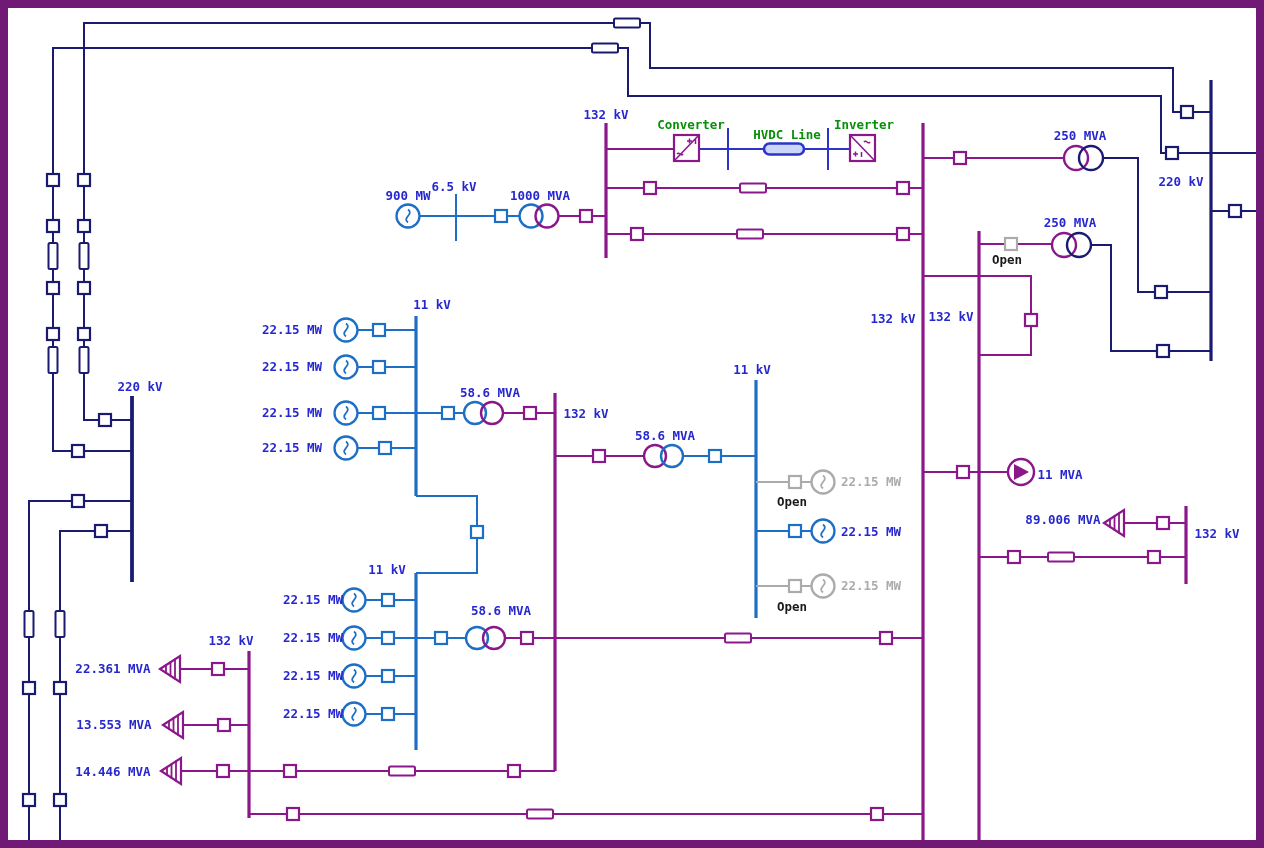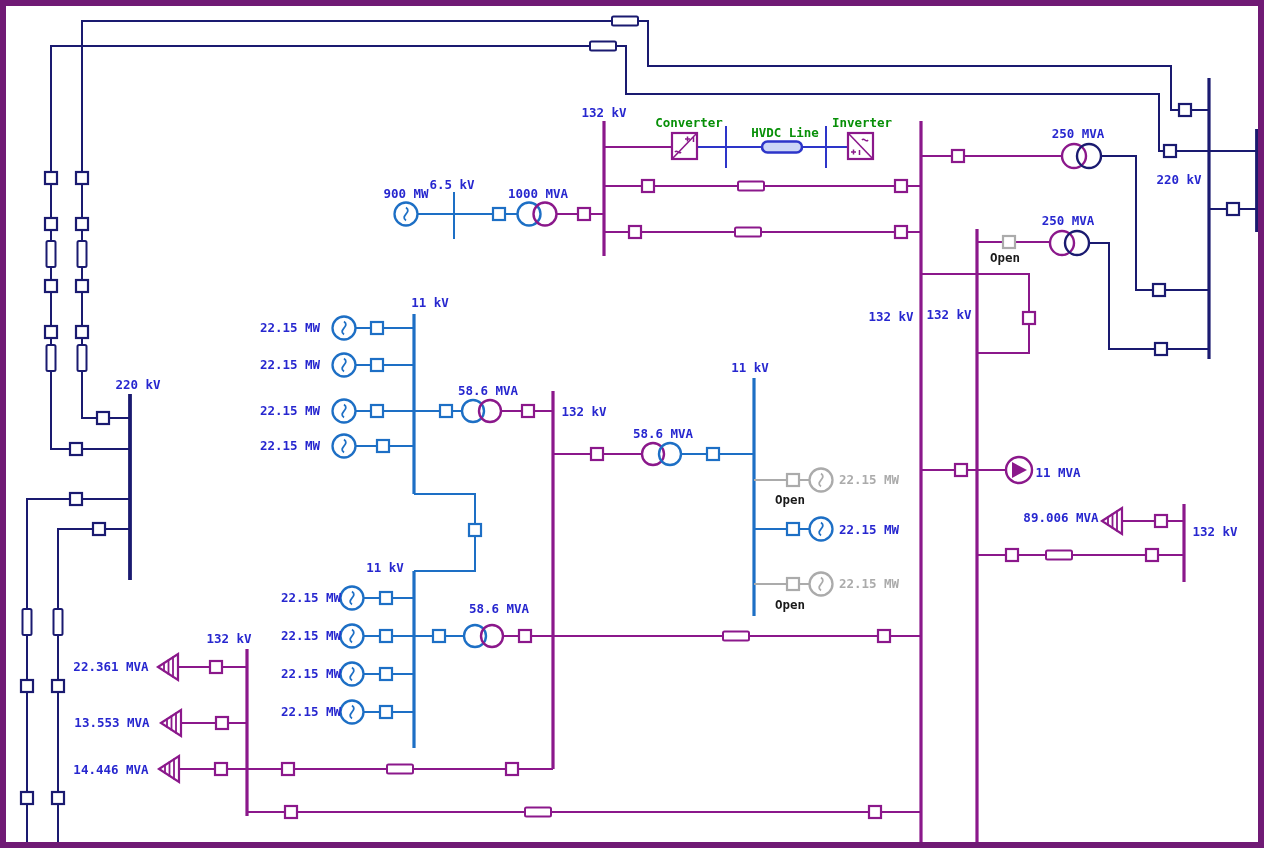--- a/index.html
+++ b/index.html
@@ -1,16 +1,16 @@
 <!DOCTYPE html>
 <html><head>
 <meta charset="utf-8">
 <style>
   html,body{margin:0;padding:0;background:#888;}
-  .frame{width:1264px;height:848px;background:#fff;border:6px solid #701a75;box-sizing:border-box;position:relative;overflow:hidden;}
+  .frame{width:1264px;height:848px;background:#fff;border:8px solid #701a75;box-sizing:border-box;position:relative;overflow:hidden;}
   svg{display:block;}
   .nv{stroke:#1a1a70}.pu{stroke:#8b188b}.bl{stroke:#1d6fc5}.gy{stroke:#ababab}
   .c-nv{color:#1a1a70}.c-pu{color:#8b188b}.c-bl{color:#1d6fc5}.c-gy{color:#ababab}
   .ln{fill:none;stroke-width:2}
   .bus{fill:none;stroke-width:3.2}
   .bus4{fill:none;stroke-width:3.8}
   text{font:bold 12.5px "DejaVu Sans Mono",monospace;fill:#2727cf;text-anchor:middle}
   .grn{fill:#089008}
   .gytx{fill:#ababab}
   .blk{fill:#1a1a1a}

